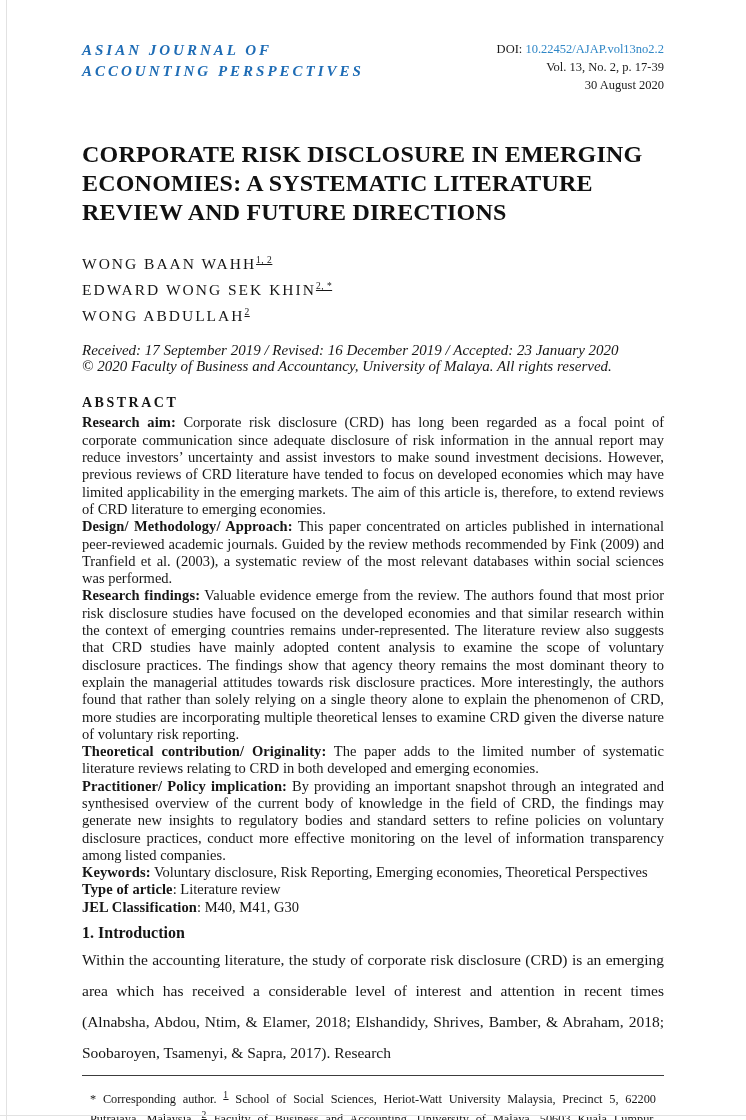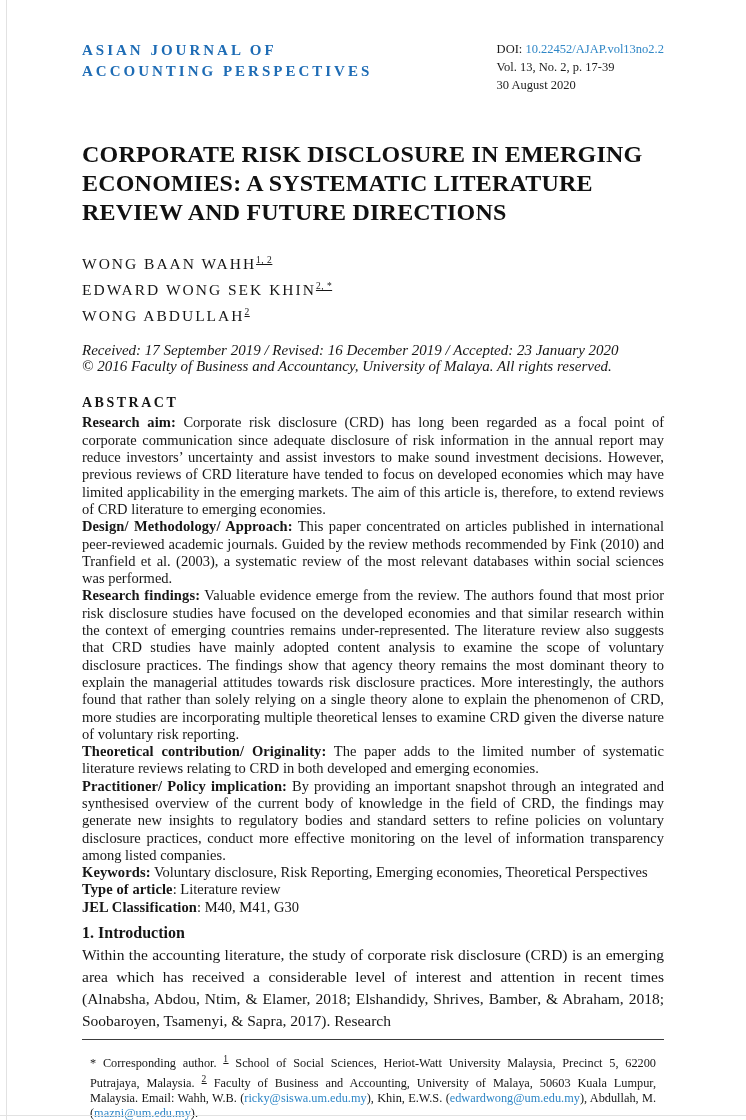--- a/index.html
+++ b/index.html
@@ -5,38 +5,38 @@
   html,body { margin:0; padding:0; background:#ffffff; }
   .page {
     position:relative; width:746px; height:1120px; background:#ffffff;
     font-family:"Liberation Serif", serif; color:#161616; overflow:hidden;
   }
   .edge-left { position:absolute; left:6px; top:0; bottom:0; width:1px; background:#e2e2e2; }
   .edge-bottom { position:absolute; left:0; right:0; bottom:4px; height:1px; background:#e2e2e2; }
   .content { padding:40px 82px 0 82px; }
 
   .journal-header { display:flex; justify-content:space-between; align-items:flex-start; }
-  .journal-name { font-weight:bold; font-size:15px; line-height:21px; letter-spacing:3px; color:#1E6CB5; }
-  .issue-meta { text-align:left; font-size:12.5px; line-height:18px; color:#1b1b1b; white-space:nowrap; }
+  .journal-name { font-weight:bold; font-size:15px; line-height:21px; letter-spacing:3px; color:#1E6CB5;font-style:italic; }
+  .issue-meta { text-align:right; font-size:12.5px; line-height:18px; color:#1b1b1b; white-space:nowrap; }
   .link { color:#2E86C6; text-decoration:none; cursor:pointer; }
 
   .paper-title { margin-top:46px; font-size:24px; font-weight:bold; line-height:29px; letter-spacing:0.2px; color:#111; }
 
   .authors { margin-top:22px; font-size:15.5px; letter-spacing:2px; line-height:22px; }
   sup { font-size:9.5px; letter-spacing:0.5px;text-decoration:underline; }
 
   .history { margin-top:16px; font-size:15px; line-height:15.5px;font-style:italic; }
 
   .abstract-heading { margin-top:21px; font-size:14px; font-weight:bold; letter-spacing:2.5px; }
   .abstract-body { margin-top:3px; font-size:14.5px; line-height:17.3px; text-align:justify; }
   .abstract-body p { margin:0; }
   .abstract-body b { letter-spacing:0.1px; }
 
   .intro-heading { margin-top:8px; font-size:16px; font-weight:bold; }
-  .intro-body { margin-top:2px; font-size:15.5px; line-height:22px; text-align:justify; }
+  .intro-body { margin-top:2px; font-size:15.5px; line-height:31px; text-align:justify; }
   .intro-body p { margin:0; }
 
   .footnote { margin-top:7px; border-top:1.5px solid #3c3c3c; padding-top:4px;
               font-size:12.3px; line-height:15.4px; text-align:justify; }
   .footnote p { margin:8px; }
 </style>
 </head>
 <body>
 
 <div class="page">
@@ -64,28 +64,28 @@
     </div>
 
     <div class="authors">
       <div><span>WONG BAAN WAHH</span><sup>1, 2</sup></div>
       <div><span>EDWARD WONG SEK KHIN</span><sup>2, *</sup></div>
       <div><span>WONG ABDULLAH</span><sup>2</sup></div>
     </div>
 
     <div class="history">
       <div>Received: 17 September 2019 / Revised: 16 December 2019 / Accepted: 23 January 2020</div>
-      <div>© 2016 Faculty of Business and Accountancy, University of Malaya. All rights reserved.</div>
+      <div>© 2020 Faculty of Business and Accountancy, University of Malaya. All rights reserved.</div>
     </div>
 
     <div class="abstract-heading">ABSTRACT</div>
 
     <div class="abstract-body">
       <p><b>Research aim:</b><span> Corporate risk disclosure (CRD) has long been regarded as a focal point of corporate communication since adequate disclosure of risk information in the annual report may reduce investors’ uncertainty and assist investors to make sound investment decisions. However, previous reviews of CRD literature have tended to focus on developed economies which may have limited applicability in the emerging markets. The aim of this article is, therefore, to extend reviews of CRD literature to emerging economies.</span></p>
-      <p><b>Design/ Methodology/ Approach:</b><span> This paper concentrated on articles published in international peer-reviewed academic journals. Guided by the review methods recommended by Fink (2010) and Tranfield et al. (2003), a systematic review of the most relevant databases within social sciences was performed.</span></p>
+      <p><b>Design/ Methodology/ Approach:</b><span> This paper concentrated on articles published in international peer-reviewed academic journals. Guided by the review methods recommended by Fink (2009) and Tranfield et al. (2003), a systematic review of the most relevant databases within social sciences was performed.</span></p>
       <p><b>Research findings:</b><span> Valuable evidence emerge from the review. The authors found that most prior risk disclosure studies have focused on the developed economies and that similar research within the context of emerging countries remains under-represented. The literature review also suggests that CRD studies have mainly adopted content analysis to examine the scope of voluntary disclosure practices. The findings show that agency theory remains the most dominant theory to explain the managerial attitudes towards risk disclosure practices. More interestingly, the authors found that rather than solely relying on a single theory alone to explain the phenomenon of CRD, more studies are incorporating multiple theoretical lenses to examine CRD given the diverse nature of voluntary risk reporting.</span></p>
       <p><b>Theoretical contribution/ Originality:</b><span> The paper adds to the limited number of systematic literature reviews relating to CRD in both developed and emerging economies.</span></p>
       <p><b>Practitioner/ Policy implication:</b><span> By providing an important snapshot through an integrated and synthesised overview of the current body of knowledge in the field of CRD, the findings may generate new insights to regulatory bodies and standard setters to refine policies on voluntary disclosure practices, conduct more effective monitoring on the level of information transparency among listed companies.</span></p>
       <p><b>Keywords:</b><span> Voluntary disclosure, Risk Reporting, Emerging economies, Theoretical Perspectives</span></p>
       <p><b>Type of article</b><span>: Literature review</span></p>
       <p><b>JEL Classification</b><span>: M40, M41, G30</span></p>
     </div>
 
     <div class="intro-heading">1. Introduction</div>
     <div class="intro-body">

